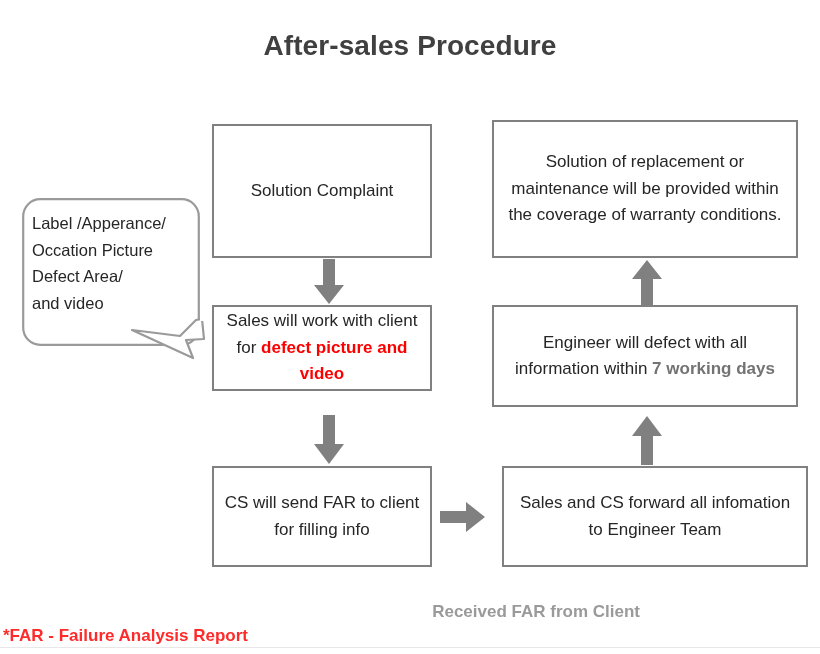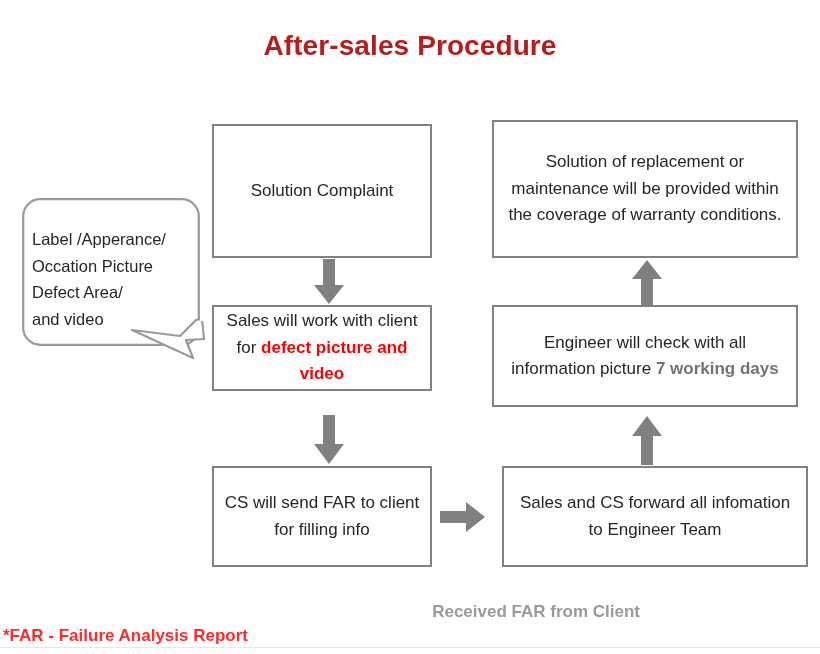--- a/index.html
+++ b/index.html
@@ -22,21 +22,21 @@
 
   
   .title {
     position: absolute;
     left: 0;
     top: 30px;
     width: 820px;
     text-align: center;
     font-size: 28px;
     font-weight: bold;
-    color: #b91c1c;
+    color: #404040;
     letter-spacing: 0.1px;
   }
 
   
   .box {
     position: absolute;
     box-sizing: border-box;
     border: 2px solid #808080;
     background: #ffffff;
     display: flex;
@@ -89,21 +89,21 @@
   #callout .bubble-shape {
     position: absolute;
     left: 0;
     top: 0;
     width: 100%;
     height: 100%;
   }
   #callout .bubble-text {
     position: absolute;
     left: 10px;
-    top: 28px;
+    top: 12px;
     width: 162px;
     font-size: 16.5px;
     line-height: 1.62;
     color: #262626;
     text-align: left;
   }
   
   #callout-tail {
     position: absolute;
     left: 120px;
@@ -182,21 +182,21 @@
   </div>
 
   <div class="box" id="box-solution-warranty">
     <div class="inner">
       <span>Solution of replacement or maintenance will be provided within the coverage of warranty conditions.</span>
     </div>
   </div>
 
   <div class="box" id="box-engineer-check">
     <div class="inner">
-      <span>Engineer will check with all information picture </span><span class="strong">7 working days</span>
+      <span>Engineer will defect with all information within </span><span class="strong">7 working days</span>
     </div>
   </div>
 
   <div class="box" id="box-sales-cs-forward">
     <div class="inner">
       <span>Sales and CS forward all infomation to Engineer Team</span>
     </div>
   </div>
 
   <div class="arrow" id="arrow-down-1">

